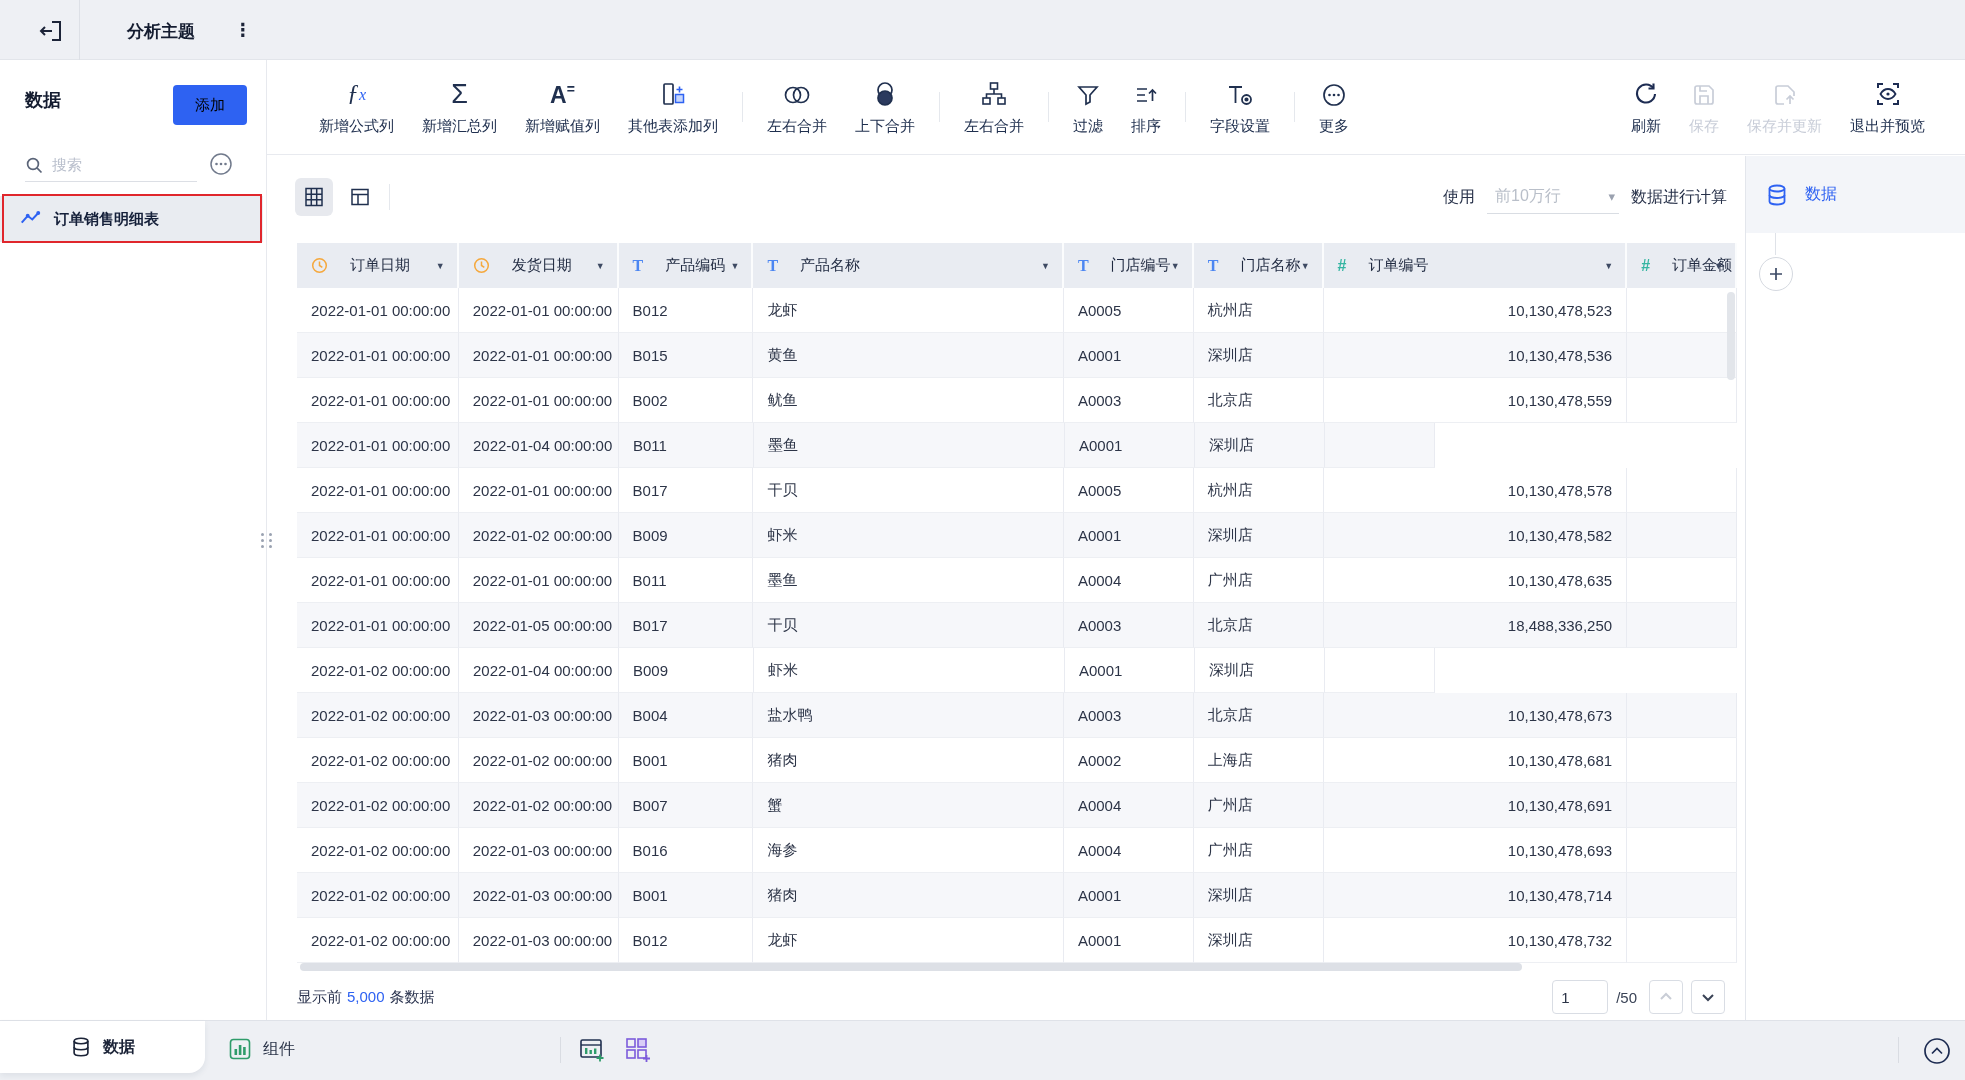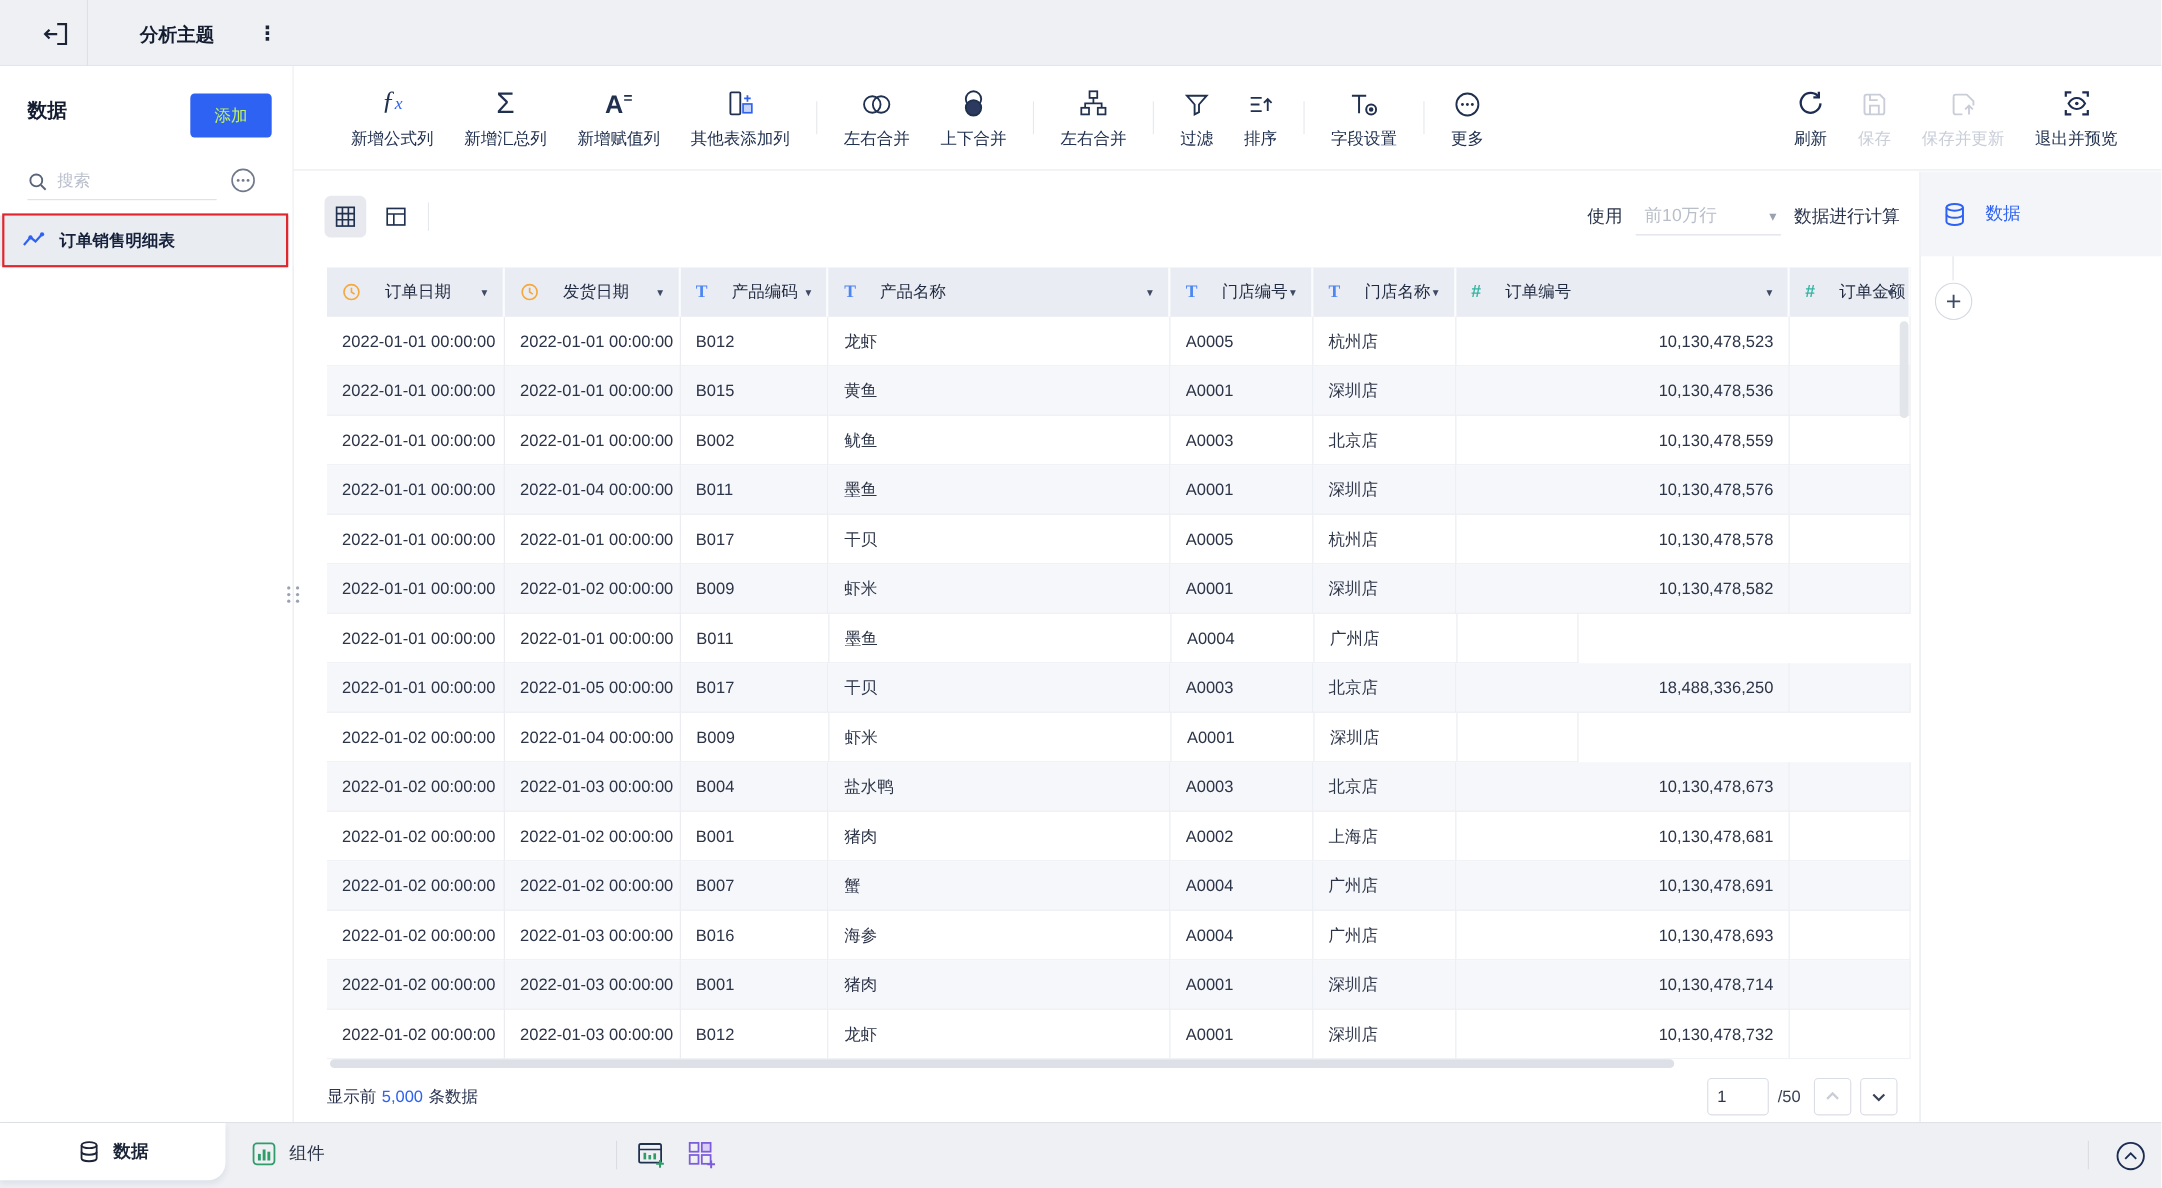--- a/index.html
+++ b/index.html
@@ -17,21 +17,21 @@
   .topbar .tb-divider { position:absolute; left:79px; top:0; width:1px; height:60px; background:#dde0e6; }
   .topbar .tb-title { position:absolute; left:127px; top:20px; font-size:17px; font-weight:bold; color:#141c30; }
   .topbar .tb-dots { position:absolute; left:233px; top:18px; width:20px; height:24px; color:#1c2438;
     font-size:18px; font-weight:bold; letter-spacing:0; line-height:24px; text-align:center; cursor:pointer; }
 
   
   .sidebar { position:absolute; left:0; top:60px; width:267px; height:960px;
     background:#ffffff; border-right:1px solid #e7e9ee; }
   .sb-heading { position:absolute; left:25px; top:28px; font-size:18px; font-weight:bold; color:#141c30; }
   .sb-add { position:absolute; left:173px; top:25px; width:74px; height:40px; background:#2e62f2;
-    color:#bef264; border:none; border-radius:4px; font-size:15px; cursor:pointer; font-family:inherit; }
+    color:#000000; border:none; border-radius:4px; font-size:15px; cursor:pointer; font-family:inherit; }
   .sb-search { position:absolute; left:25px; top:88px; width:172px; height:34px;
     border-bottom:1px solid #dcdfe5; display:flex; align-items:center; gap:9px; }
   .sb-search input { border:none; outline:none; flex:1; font-size:15px; color:#2c3447;
     font-family:inherit; background:transparent; min-width:0; }
   .sb-search input::placeholder { color:#b9bfcc; }
   .sb-ellipsis { position:absolute; left:207px; top:90px; width:28px; height:28px; cursor:pointer; }
   .sb-item { position:absolute; left:0; top:136px; width:263px; height:46px; background:#e9ecf1;
     display:flex; align-items:center; gap:13px; padding-left:19px; cursor:pointer; }
   .sb-item-label { font-size:15px; font-weight:bold; color:#15203a; }
   .sb-item-annotation { position:absolute; left:2px; top:134px; width:260px; height:49px;
@@ -436,21 +436,20 @@
       <div class="dcell num" style="width: 304px;">10,130,478,559</div>
       <div class="dcell" style="width: 110px;"></div>
     </div>
     <div class="trow alt">
       <div class="dcell" style="width: 162px;">2022-01-01 00:00:00</div>
       <div class="dcell" style="width: 160px;">2022-01-04 00:00:00</div>
       <div class="dcell" style="width: 135px;">B011</div>
       <div class="dcell" style="width: 311px;">墨鱼</div>
       <div class="dcell" style="width: 130px;">A0001</div>
       <div class="dcell" style="width: 130px;">深圳店</div>
-      <div class="dcell num" style="width: 304px;">10,130,478,576</div>
       <div class="dcell" style="width: 110px;"></div>
     </div>
     <div class="trow">
       <div class="dcell" style="width: 162px;">2022-01-01 00:00:00</div>
       <div class="dcell" style="width: 160px;">2022-01-01 00:00:00</div>
       <div class="dcell" style="width: 135px;">B017</div>
       <div class="dcell" style="width: 311px;">干贝</div>
       <div class="dcell" style="width: 130px;">A0005</div>
       <div class="dcell" style="width: 130px;">杭州店</div>
       <div class="dcell num" style="width: 304px;">10,130,478,578</div>
@@ -466,20 +465,21 @@
       <div class="dcell num" style="width: 304px;">10,130,478,582</div>
       <div class="dcell" style="width: 110px;"></div>
     </div>
     <div class="trow">
       <div class="dcell" style="width: 162px;">2022-01-01 00:00:00</div>
       <div class="dcell" style="width: 160px;">2022-01-01 00:00:00</div>
       <div class="dcell" style="width: 135px;">B011</div>
       <div class="dcell" style="width: 311px;">墨鱼</div>
       <div class="dcell" style="width: 130px;">A0004</div>
       <div class="dcell" style="width: 130px;">广州店</div>
+      <div class="dcell num" style="width: 304px;">10,130,478,635</div>
       <div class="dcell" style="width: 110px;"></div>
     </div>
     <div class="trow alt">
       <div class="dcell" style="width: 162px;">2022-01-01 00:00:00</div>
       <div class="dcell" style="width: 160px;">2022-01-05 00:00:00</div>
       <div class="dcell" style="width: 135px;">B017</div>
       <div class="dcell" style="width: 311px;">干贝</div>
       <div class="dcell" style="width: 130px;">A0003</div>
       <div class="dcell" style="width: 130px;">北京店</div>
       <div class="dcell num" style="width: 304px;">18,488,336,250</div>

